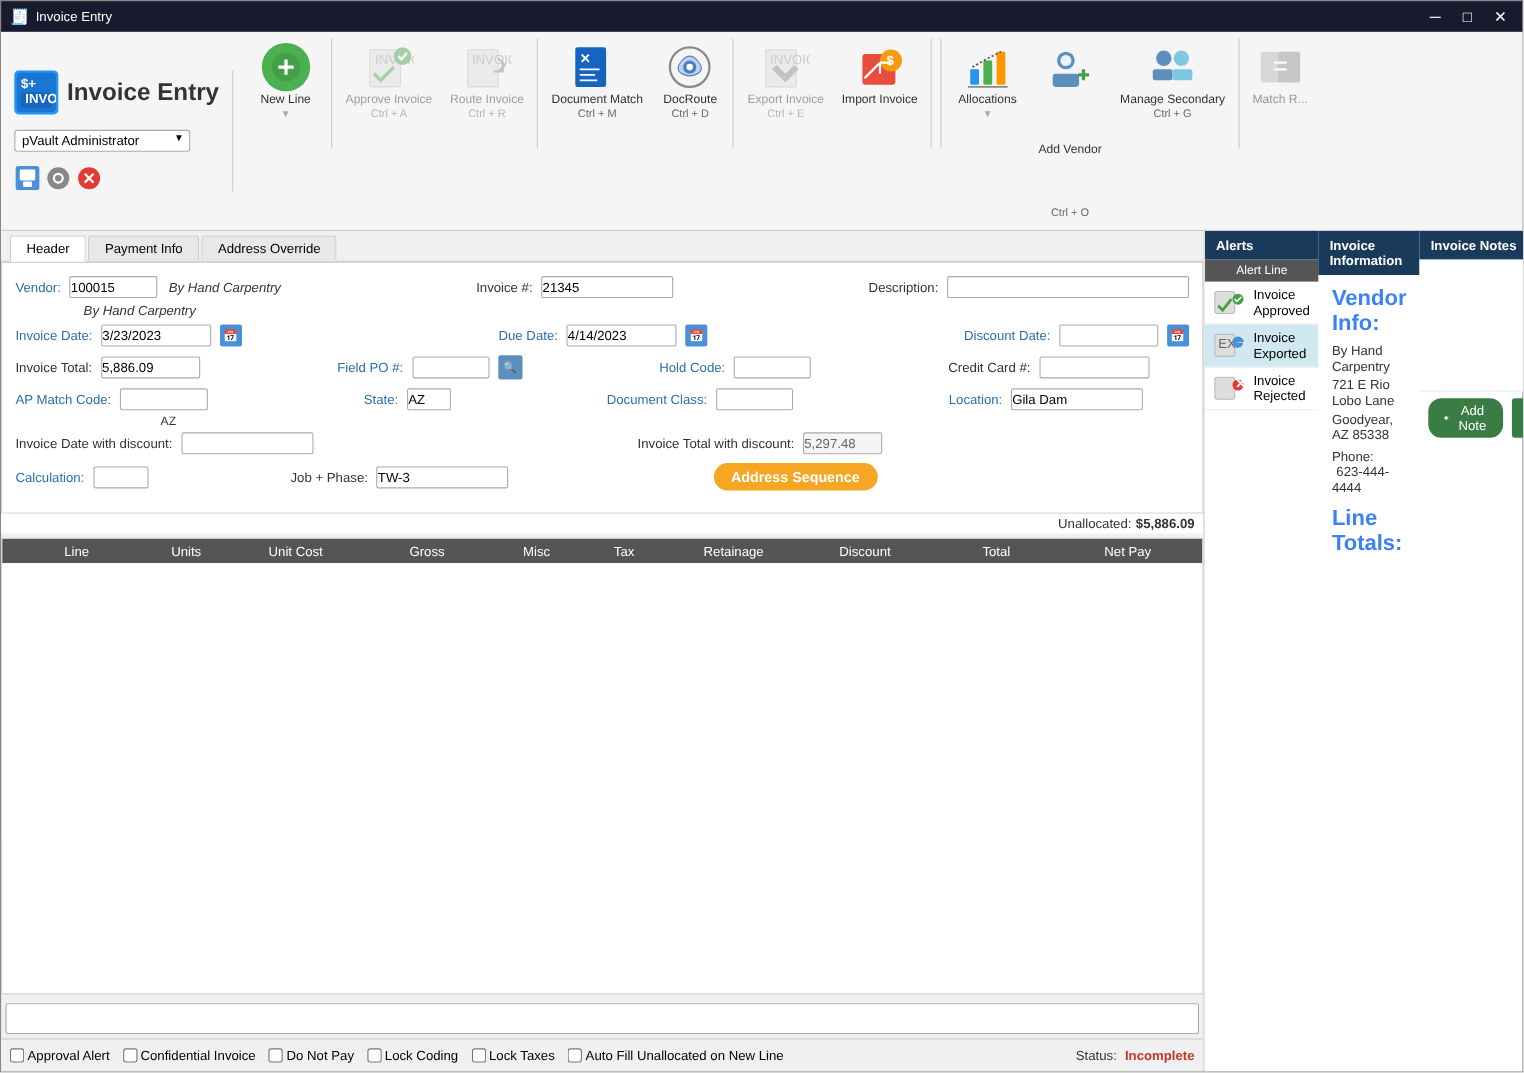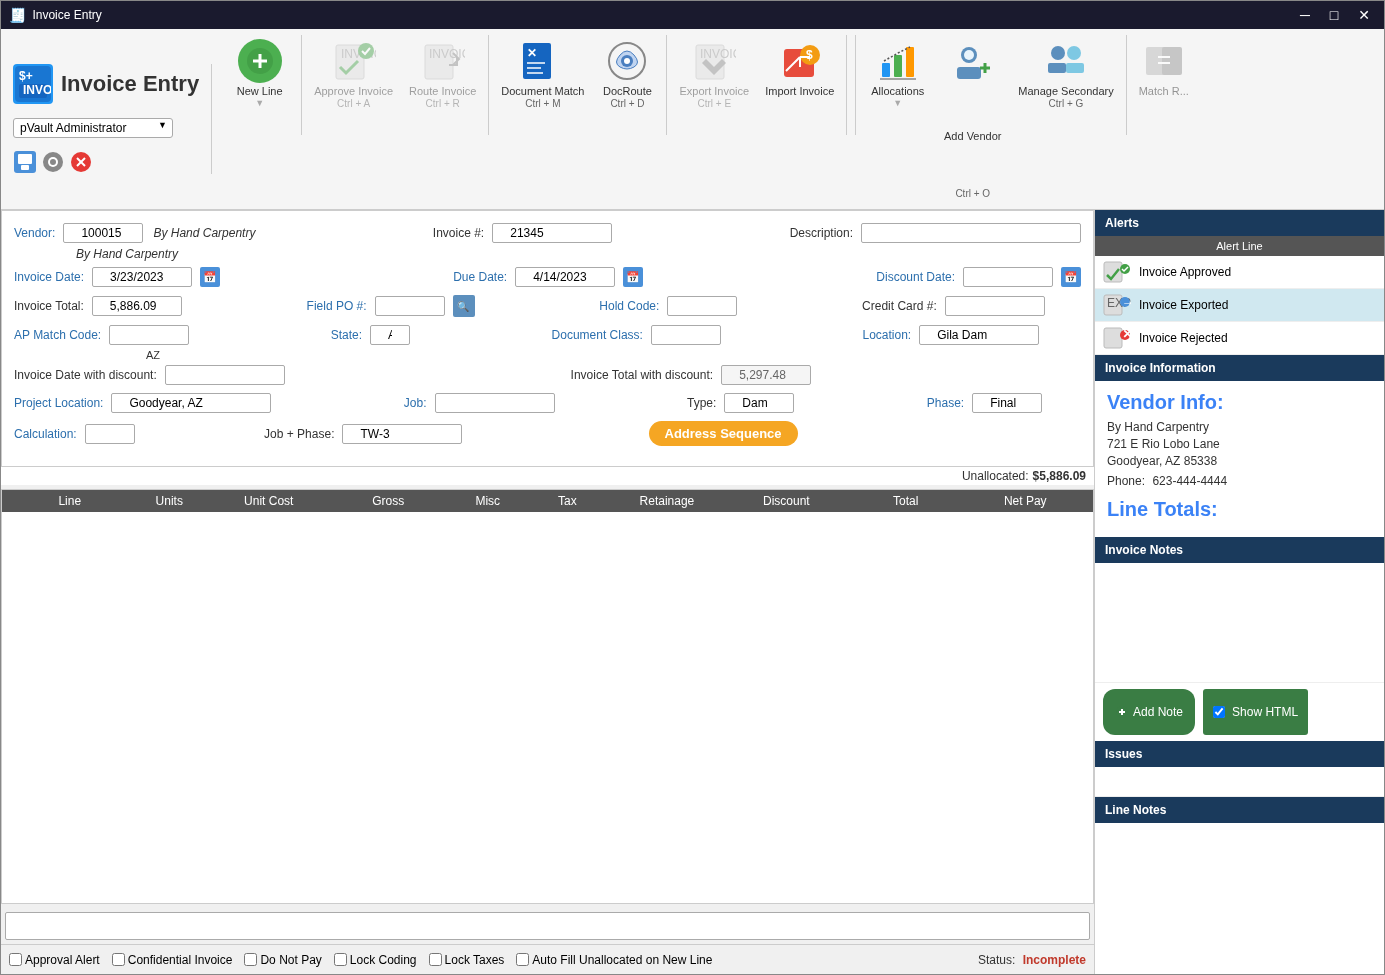--- a/index.html
+++ b/index.html
@@ -39,21 +39,21 @@
     
     .tab-bar { display: flex; border-bottom: 1px solid #ccc; background: #f0f0f0; padding: 4px 8px 0; gap: 2px; }
     .tab { padding: 4px 14px; border: 1px solid #ccc; border-bottom: none; background: #e8e8e8; cursor: pointer; border-radius: 3px 3px 0 0; font-size: 12px; }
     .tab.active { background: white; border-bottom: 1px solid white; margin-bottom: -1px; z-index: 1; }
 
     
     .form-area { background: white; padding: 12px; border: 1px solid #ccc; margin: 0; overflow-y: auto; }
     .form-row { display: flex; align-items: center; gap: 8px; margin-bottom: 8px; flex-wrap: wrap; }
     .form-label { color: #2c6fad; font-size: 12px; cursor: pointer; white-space: nowrap; }
     .form-label.plain { color: #333; cursor: default; }
-    .form-input { border: 1px solid #aaa; border-radius: 2px; padding: 2px 17px; font-size: 12px; background: white; }
+    .form-input { border: 1px solid #aaa; border-radius: 2px; padding: 2px 0; font-size: 12px; background: white; }
     .form-input.readonly { background: #f5f5f5; color: #666; }
     .vendor-name { color: #333; font-size: 12px; font-style: italic; margin-left: 2px; }
 
     
     .cal-icon { width: 20px; height: 20px; background: #4a90d9; border-radius: 2px; display: flex; align-items: center; justify-content: center; cursor: pointer; color: white; font-size: 11px; }
 
     
     .addr-seq-btn { background: #f5a623; color: white; border: none; border-radius: 14px; padding: 5px 16px; font-size: 13px; font-weight: bold; cursor: pointer; }
 
     
@@ -83,36 +83,36 @@
 
     
     .invoice-info-content { padding: 10px 12px; font-size: 12px; }
     .invoice-info-content h3 { font-size: 20px; font-weight: bold; margin-bottom: 6px; color: #3b82f6; }
     .invoice-info-content p { margin-bottom: 3px; color: #333; }
 
     
     .notes-content { padding: 8px; min-height: 80px; }
 
     
-    .btn-add-note { background: #3a7d44; color: white; border: none; border-radius: 12px; padding: 16px 12px; cursor: pointer; font-size: 11px; display: flex; align-items: center; gap: 4px; }
+    .btn-add-note { background: #3a7d44; color: white; border: none; border-radius: 12px; padding: 4px 12px; cursor: pointer; font-size: 11px; display: flex; align-items: center; gap: 4px; }
     .btn-show-html { background: #3a7d44; color: white; border: none; border-radius: 3px; padding: 4px 10px; cursor: pointer; font-size: 11px; display: flex; align-items: center; gap: 4px; }
     .sidebar-action-row { display: flex; gap: 8px; padding: 6px 8px; }
 
     .new-line-circle { width: 44px; height: 44px; background: #4caf50; border-radius: 50%; display: flex; align-items: center; justify-content: center; }
 
     .status-incomplete { color: #c0392b; font-weight: bold; }
 
     .checkbox-item { display: flex; align-items: center; gap: 3px; }
     .checkbox-item input[type=checkbox] { width: 13px; height: 13px; }
 
     
     .toolbar-inner { display: flex; align-items: flex-start; gap: 0; overflow-x: hidden; flex: 1; }
 
     
-    .right-sidebar-inner { flex: 1; overflow-y: auto; display: flex; flex-direction: column; }
+    .right-sidebar-inner { flex: 1; overflow-y: auto; display: flex; flex-direction: row; }
   </style>
 </head>
 <body>
 
 <div class="window">
 
   <div class="title-bar">
     <div class="title-bar-left">
       <span style="color:#4fc3f7; font-size:14px;">🧾</span>
       <span>Invoice Entry</span>
@@ -329,20 +329,25 @@
         <span class="btn-label">Match R...</span>
       </button>
 
     </div>
   </div>
 
   <div class="main-content">
 
     <div class="left-panel">
 
+      <div class="tab-bar">
+        <div class="tab active">Header</div>
+        <div class="tab">Payment Info</div>
+        <div class="tab">Address Override</div>
+      </div>
 
       <div class="form-area">
 
         <div class="form-row">
           <span class="form-label">Vendor:</span>
           <input class="form-input" value="100015" style="width: 80px;">
           <span class="vendor-name">By Hand Carpentry</span>
           <span style="flex:1"></span>
           <span class="form-label plain">Invoice #:</span>
           <input class="form-input" value="21345" style="width: 120px;">
@@ -401,36 +406,23 @@
         <div class="form-row" style="margin-top:-4px; margin-bottom:4px;">
           <span style="width:120px;"></span>
           <span style="font-size:11px; color:#333; margin-left:4px;">AZ</span>
         </div>
 
         <div class="form-row">
           <span class="form-label plain">Invoice Date with discount:</span>
           <input class="form-input" value="" style="width: 120px;">
           <span style="flex:0.5;"></span>
           <span class="form-label plain">Invoice Total with discount:</span>
-          <input class="form-input readonly" value="5,297.48" style="width: 90px;" readonly="">
-        </div>
-
-        <div class="form-row">
-          <span class="form-label">Project Location:</span>
-          <input class="form-input" value="Goodyear, AZ" style="width: 160px;">
-          <span style="flex:0.3;"></span>
-          <span class="form-label">Job:</span>
-          <input class="form-input" value="" style="width: 120px;">
-          <span style="flex:0.3;"></span>
-          <span class="form-label plain">Type:</span>
-          <input class="form-input" value="Dam" style="width: 70px;">
-          <span style="flex:0.3;"></span>
-          <span class="form-label">Phase:</span>
-          <input class="form-input" value="Final" style="width: 70px;">
-        </div>
+          <input class="form-input readonly" value="5,297.48" style="width: 72px;" readonly="">
+        </div>
+
 
         <div class="form-row">
           <span class="form-label">Calculation:</span>
           <input class="form-input" value="" style="width: 50px;">
           <span style="flex:0.2;"></span>
           <span class="form-label plain">Job + Phase:</span>
           <input class="form-input" value="TW-3" style="width: 120px;">
           <span style="flex:0.3;"></span>
           <button class="addr-seq-btn">Address Sequence</button>
         </div>

